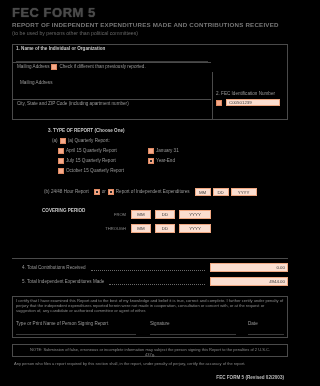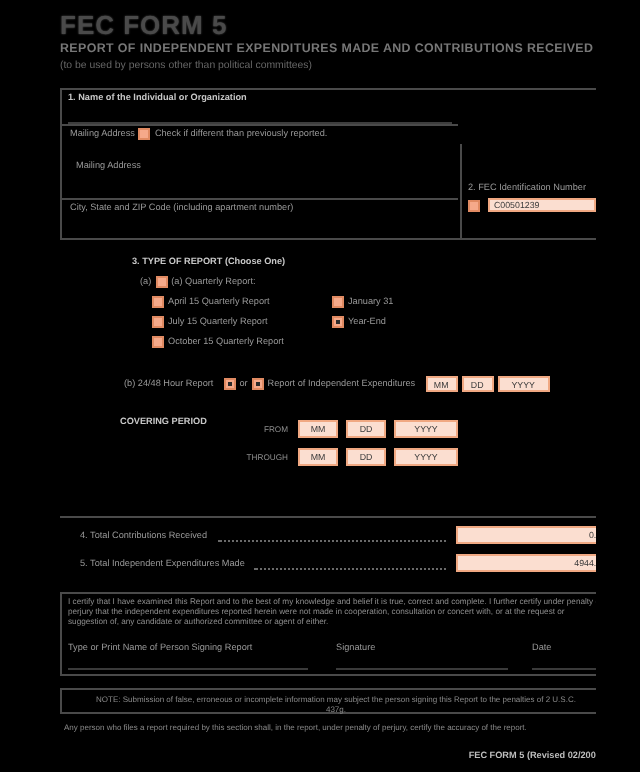--- a/index.html
+++ b/index.html
@@ -4,21 +4,21 @@
 <style>
   html,body{margin:0;padding:0;}
   body{
     width:298px;height:386px;
     background:#000;
     font-family:"Liberation Sans", sans-serif;
     color:#d8d8d8;
     overflow:hidden;
     position:relative;
   }
-  .page{position:absolute;left:0;top:0;width:298px;height:386px;margin-left:18px;}
+  .page{position:absolute;left:0;top:0;width:298px;height:386px;}
 
   
   .hdr{position:absolute;left:12px;top:6px;width:276px;}
   .form-title{
     font-size:13px;font-weight:bold;letter-spacing:.5px;
     color:#4a4a4a;line-height:13px;
     text-shadow:0 0 1px #555;
   }
   .sub1{
     font-size:6.2px;font-weight:bold;letter-spacing:.2px;

